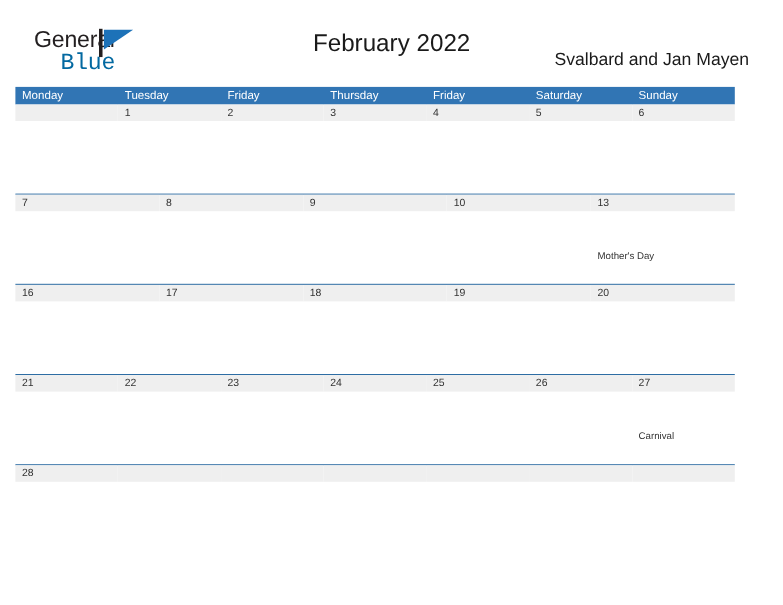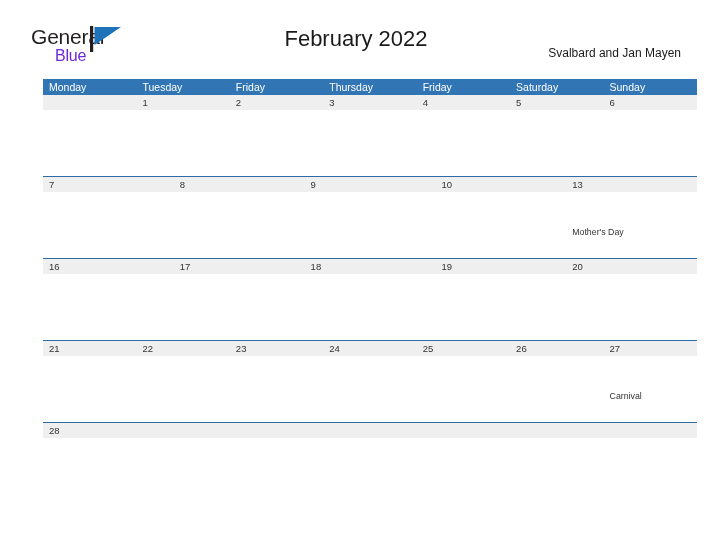--- a/index.html
+++ b/index.html
@@ -42,26 +42,26 @@
     display: flex;
     flex-direction: column;
   }
   .brand-line1 {
     font-size: 21px;
     color: #231f20;
     letter-spacing: -0.2px;
     font-family: "Liberation Sans", sans-serif;
   }
   .brand-line2 {
-    font-size: 16px;
-    color: #6d28d9;
+    font-size: 21px;
+    color: #0369a1;
     letter-spacing: -0.2px;
     margin-top: 1px;
     margin-left: 24px;
-    font-family: Liberation Sans, sans-serif;
+    font-family: Liberation Mono, monospace;
   }
   .brand-flag {
     position: absolute;
     left: 59px;
     top: 0px;
     width: 34px;
     height: 26px;
   }
 
   .cal-title {
@@ -75,30 +75,30 @@
     font-weight: normal;
     letter-spacing: 0px;
     margin: 0;
     font-family: "Liberation Sans", sans-serif;
   }
 
   .region-label {
     position: absolute;
     right: 31px;
     top: 46px;
-    font-size: 12px;
+    font-size: 16px;
     color: #1a1a1a;
     white-space: nowrap;
     font-family: "Liberation Sans", sans-serif;
   }
 
   
   .calendar {
     position: absolute;
-    left: 43px;
+    left: 14px;
     top: 79px;
     width: 654px;
   }
 
   .dow-row {
     display: flex;
     background: #3175b4;
     height: 16px;
     align-items: center;
   }

